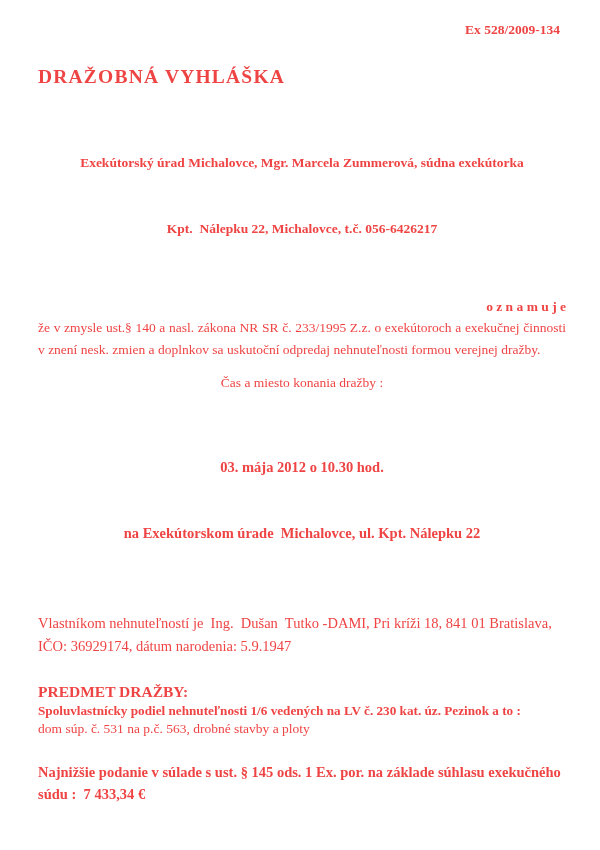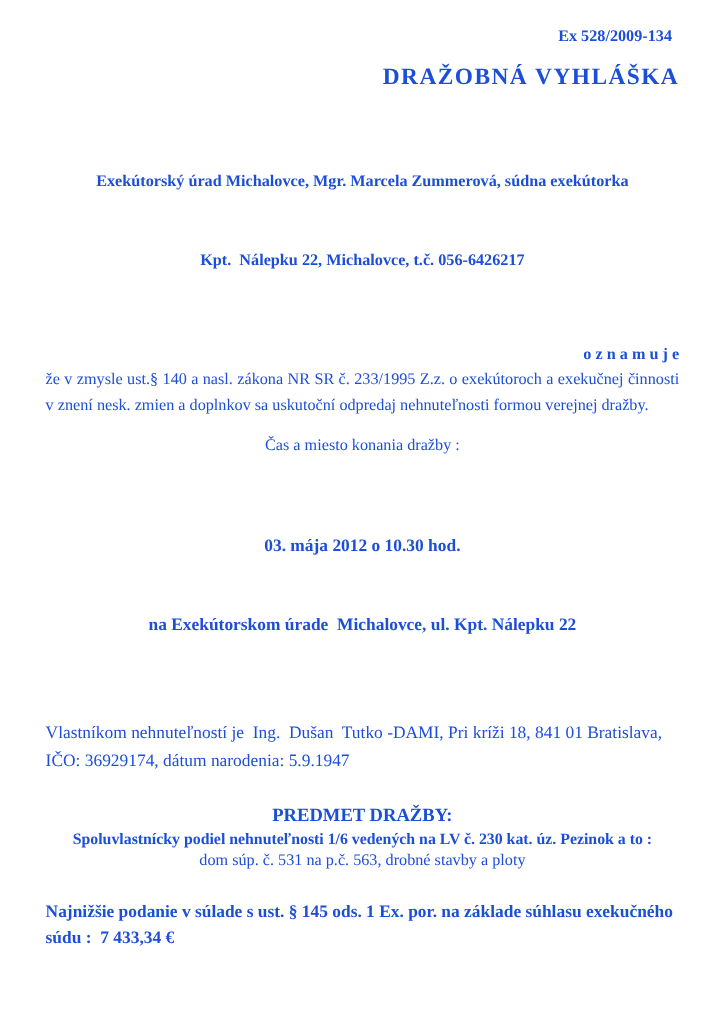--- a/index.html
+++ b/index.html
@@ -4,39 +4,39 @@
 <style>
   html, body {
     margin: 0;
     padding: 0;
     background: #ffffff;
   }
   .page {
     width: 600px;
     height: 850px;
     background: #ffffff;
-    color: #1d4ed8;
+    color: #ef4444;
     font-family: "Liberation Serif", "DejaVu Serif", serif;
     box-sizing: border-box;
     padding: 22px 34px 0 38px;
     overflow: hidden;
     -webkit-font-smoothing: antialiased;
   }
   .ref-line {
     text-align: right;
     font-weight: bold;
     font-size: 13.5px;
     padding-right: 6px;
   }
   .doc-title {
-    text-align: right;
+    text-align: left;
     font-weight: bold;
     font-size: 19.5px;
     letter-spacing: 1.2px;
-    margin-top: 16px;
+    margin-top: 28px;
   }
   .office-block {
     margin-top: 20px;
     text-align: center;
     font-weight: bold;
     font-size: 13.5px;
     line-height: 22px;
     white-space: pre-wrap;
   }
   .announce {
@@ -67,21 +67,20 @@
     white-space: pre-wrap;
   }
   .owner {
     margin-top: 24px;
     font-size: 14.5px;
     line-height: 22.5px;
     white-space: pre-wrap;
   }
   .subject {
     margin-top: 25px;
-    text-align: center;
   }
   .subject-heading {
     font-weight: bold;
     font-size: 15.5px;
     line-height: 20px;
   }
   .subject-sub {
     font-weight: bold;
     font-size: 13.2px;
     line-height: 18px;

